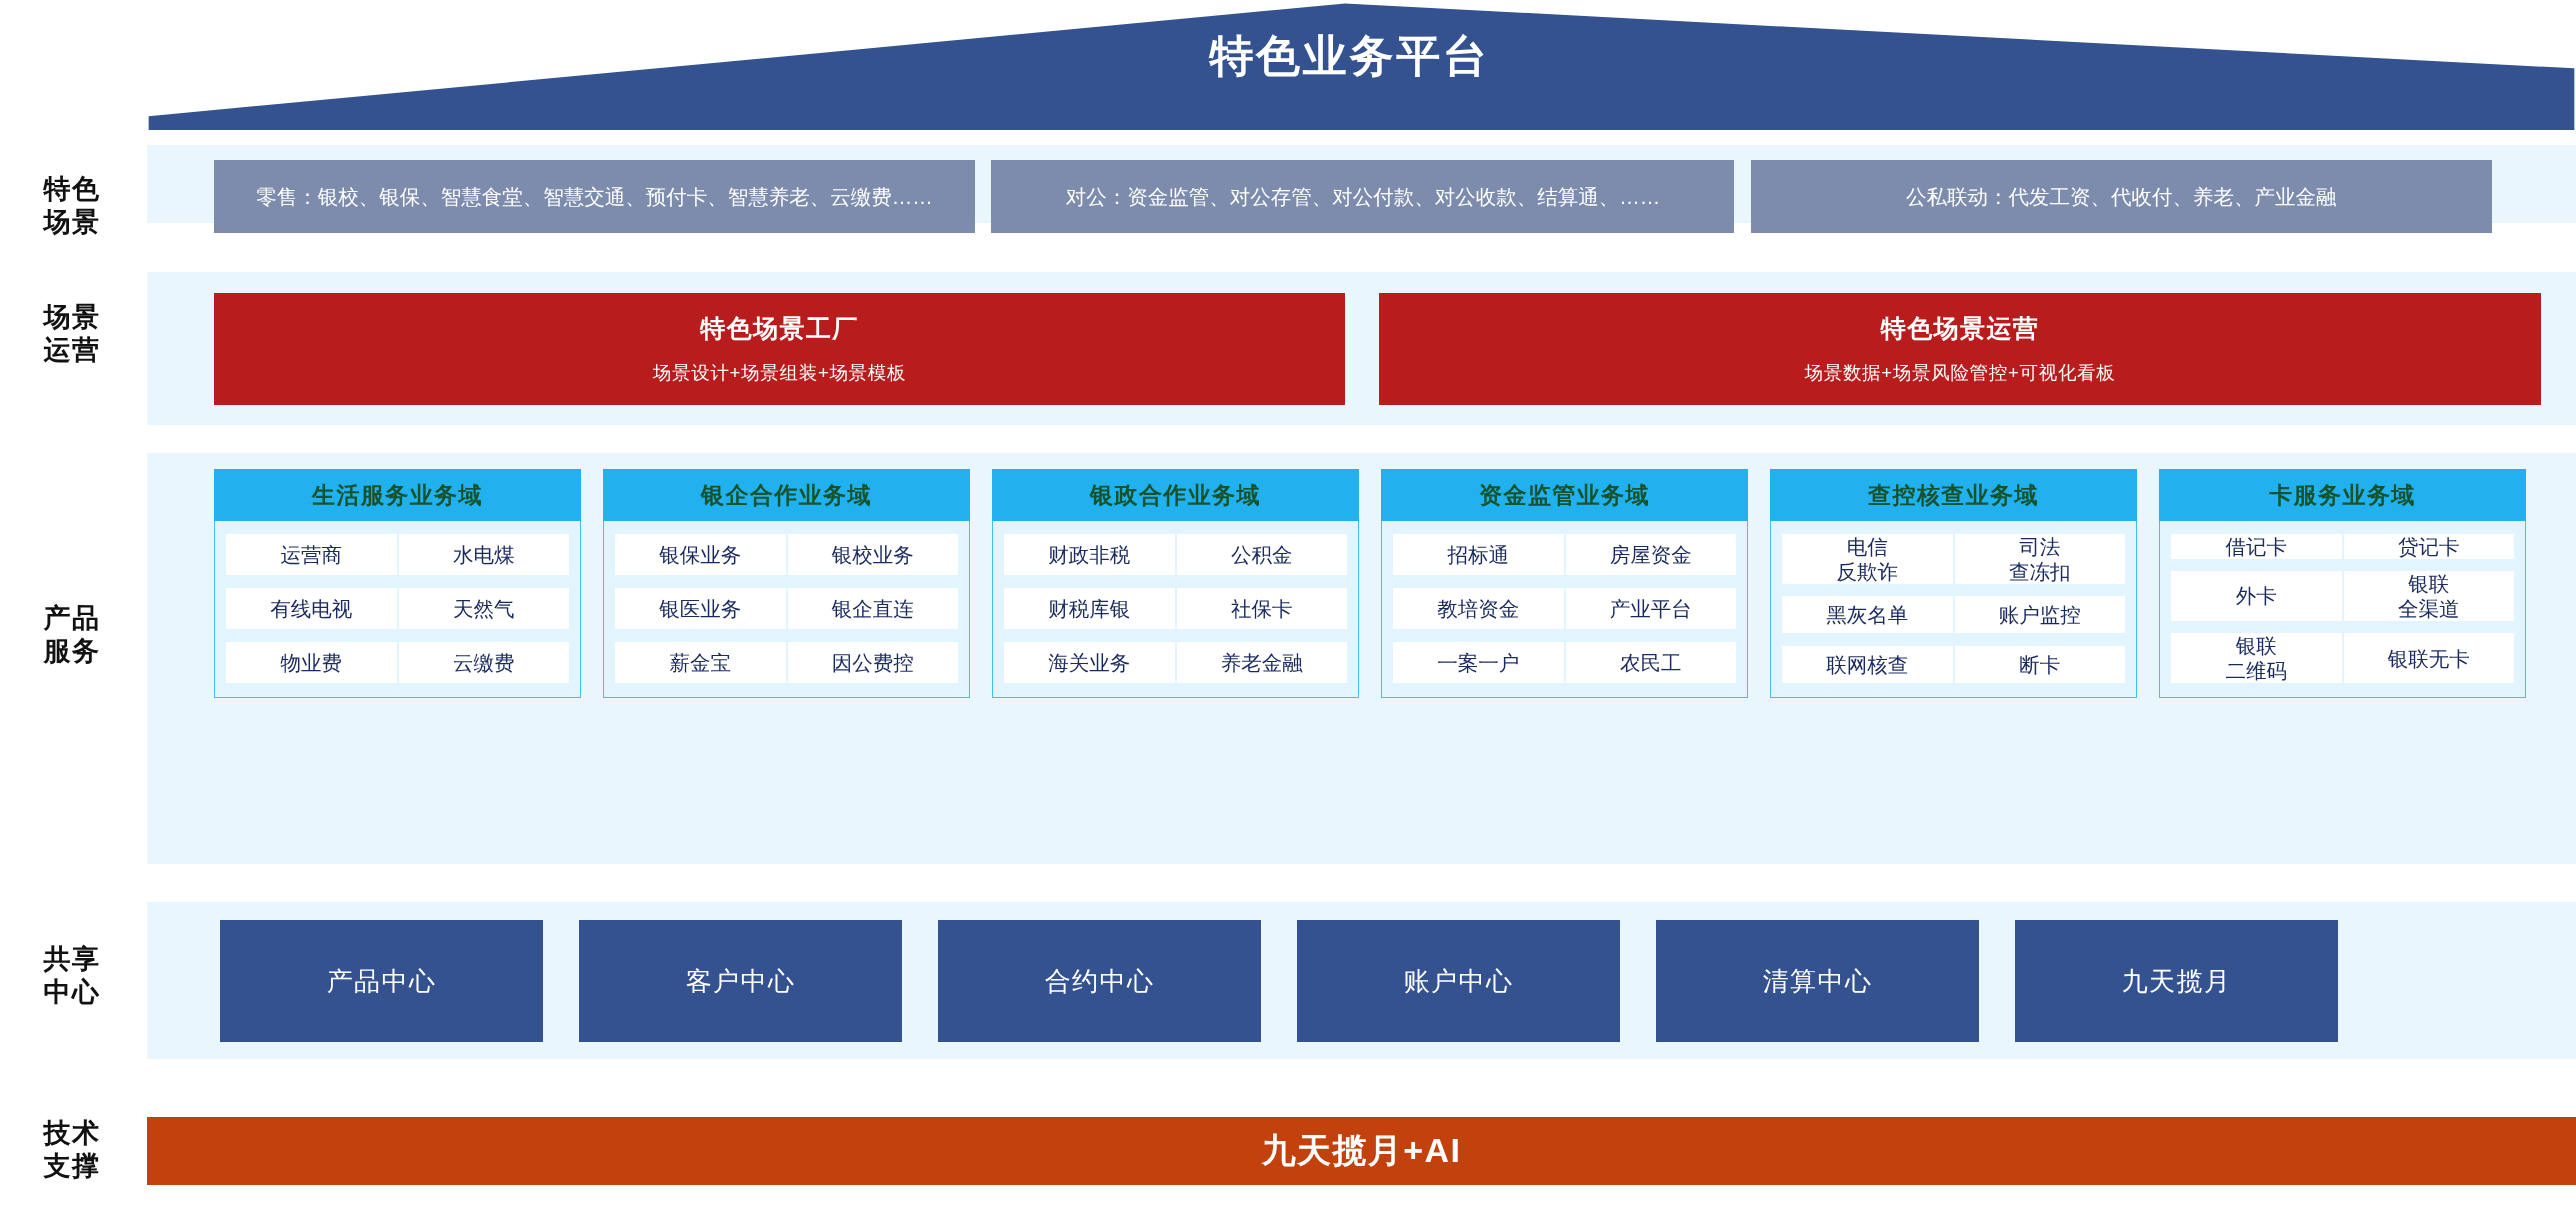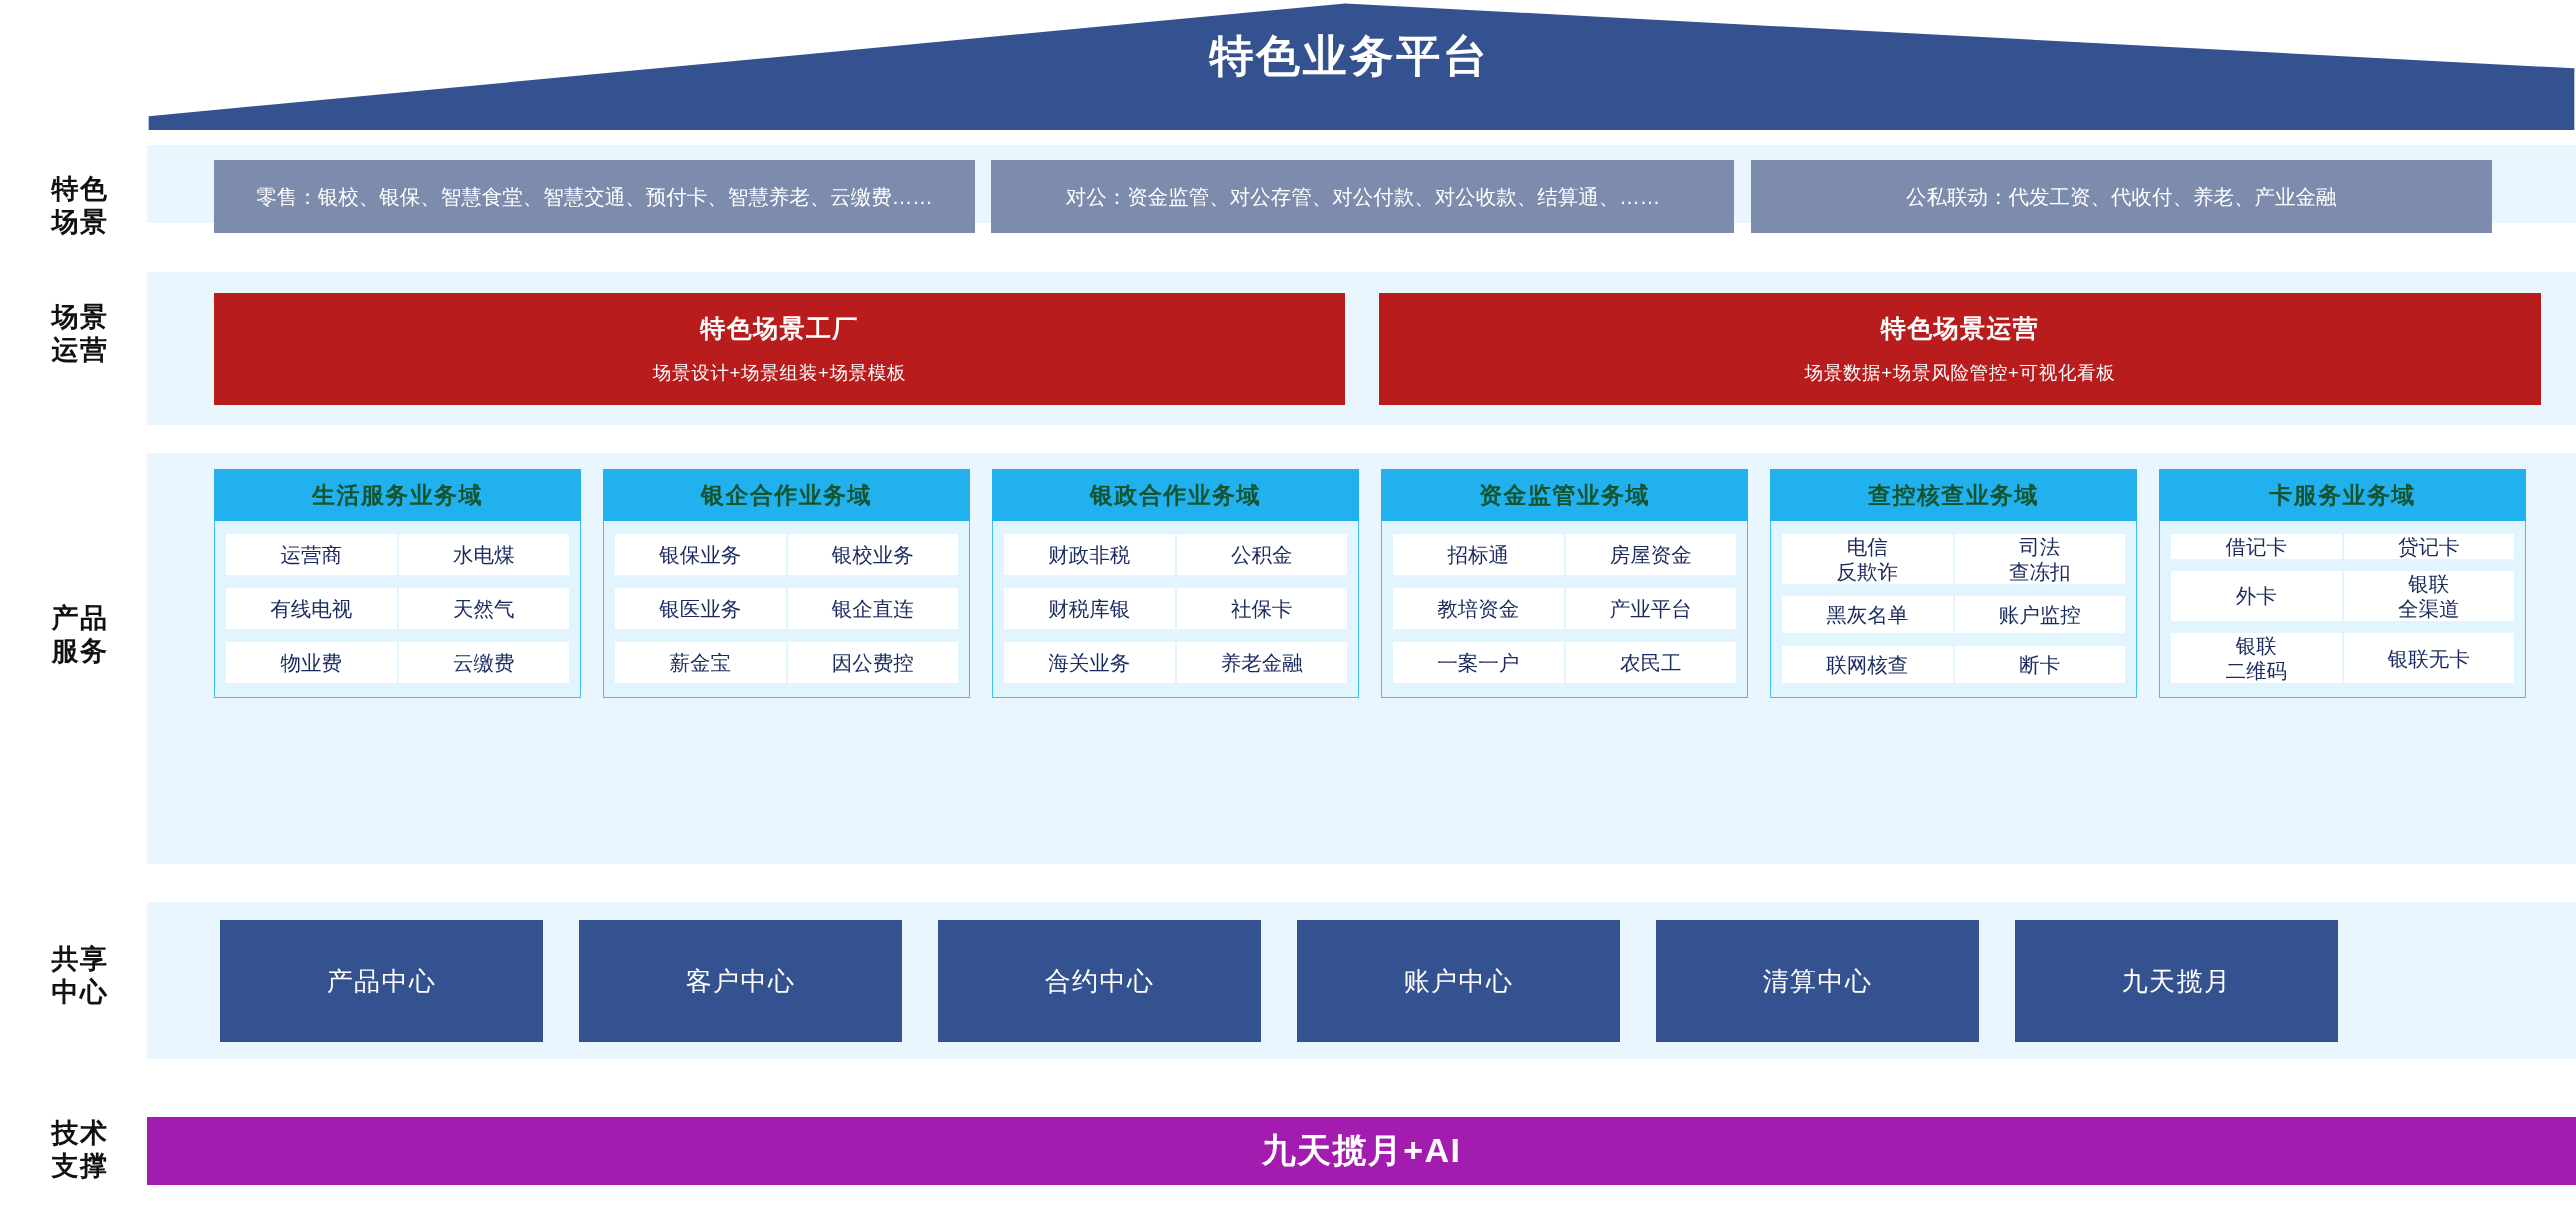--- a/index.html
+++ b/index.html
@@ -12,21 +12,21 @@
   
   .roof-wrap{position:absolute;left:0;top:0;width:2576px;height:134px;}
   .roof-wrap svg{display:block;}
   .roof-title{
     position:absolute;left:0;top:27px;width:2576px;
     text-align:center;color:#ffffff;font-size:44px;font-weight:bold;
     letter-spacing:2.7px;
     padding-left:123px;box-sizing:border-box;
   }
   
-  .rail{position:absolute;left:8px;width:144px;text-align:center;
+  .rail{position:absolute;left:0;width:144px;text-align:center;
         font-size:27px;font-weight:bold;color:#111111;line-height:1.22;letter-spacing:1.4px;}
   .rail span{display:block;}
   
   .band{position:absolute;left:147px;width:2429px;background:#e9f6fe;box-sizing:border-box;}
   
   #band-scene{top:145px;height:78px;}
   .scene-row{position:absolute;left:67px;top:15px;display:flex;gap:16.4px;align-items:stretch;}
   .scene-box{
     background:#7d8cad;color:#ffffff;font-size:20.5px;line-height:1.42;
     display:flex;align-items:center;justify-content:center;text-align:center;
@@ -71,21 +71,21 @@
   #band-centers{top:902px;height:157px;}
   .center-row{position:absolute;left:67px;top:18px;display:flex;gap:36px;margin-left:6px;}
   .center-box{
     width:323px;height:122px;background:#34528f;color:#ffffff;
     display:flex;align-items:center;justify-content:center;
     font-size:26px;letter-spacing:1.4px;
   }
   
   #tech-bar{
     position:absolute;left:147px;top:1117px;width:2429px;height:68px;
-    background:#a21caf;color:#ffffff;
+    background:#c2410c;color:#ffffff;
     display:flex;align-items:center;justify-content:center;
     font-size:34px;font-weight:bold;letter-spacing:1.4px;
   }
 </style>
 </head>
 <body>
 
 <div class="roof-wrap">
   <svg width="2576" height="134" viewBox="0 0 3763 196" xmlns="http://www.w3.org/2000/svg">
     <polygon points="1965,5 3763,100 3763,190 215,190 215,170" fill="#34528f"></polygon>

